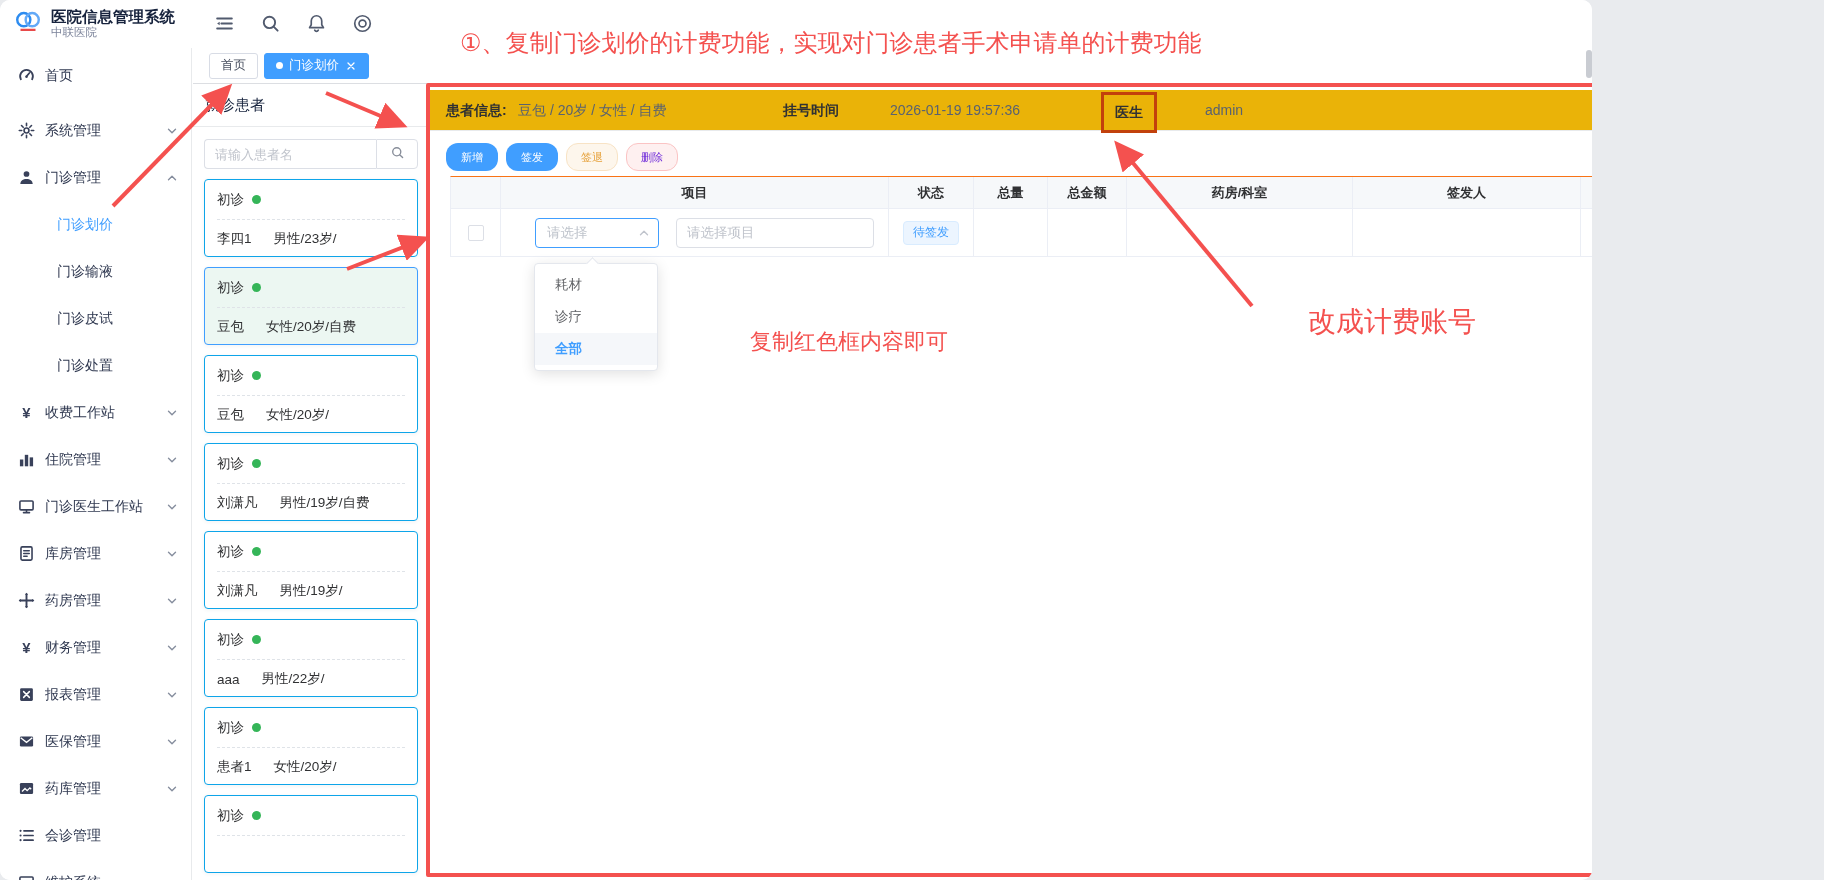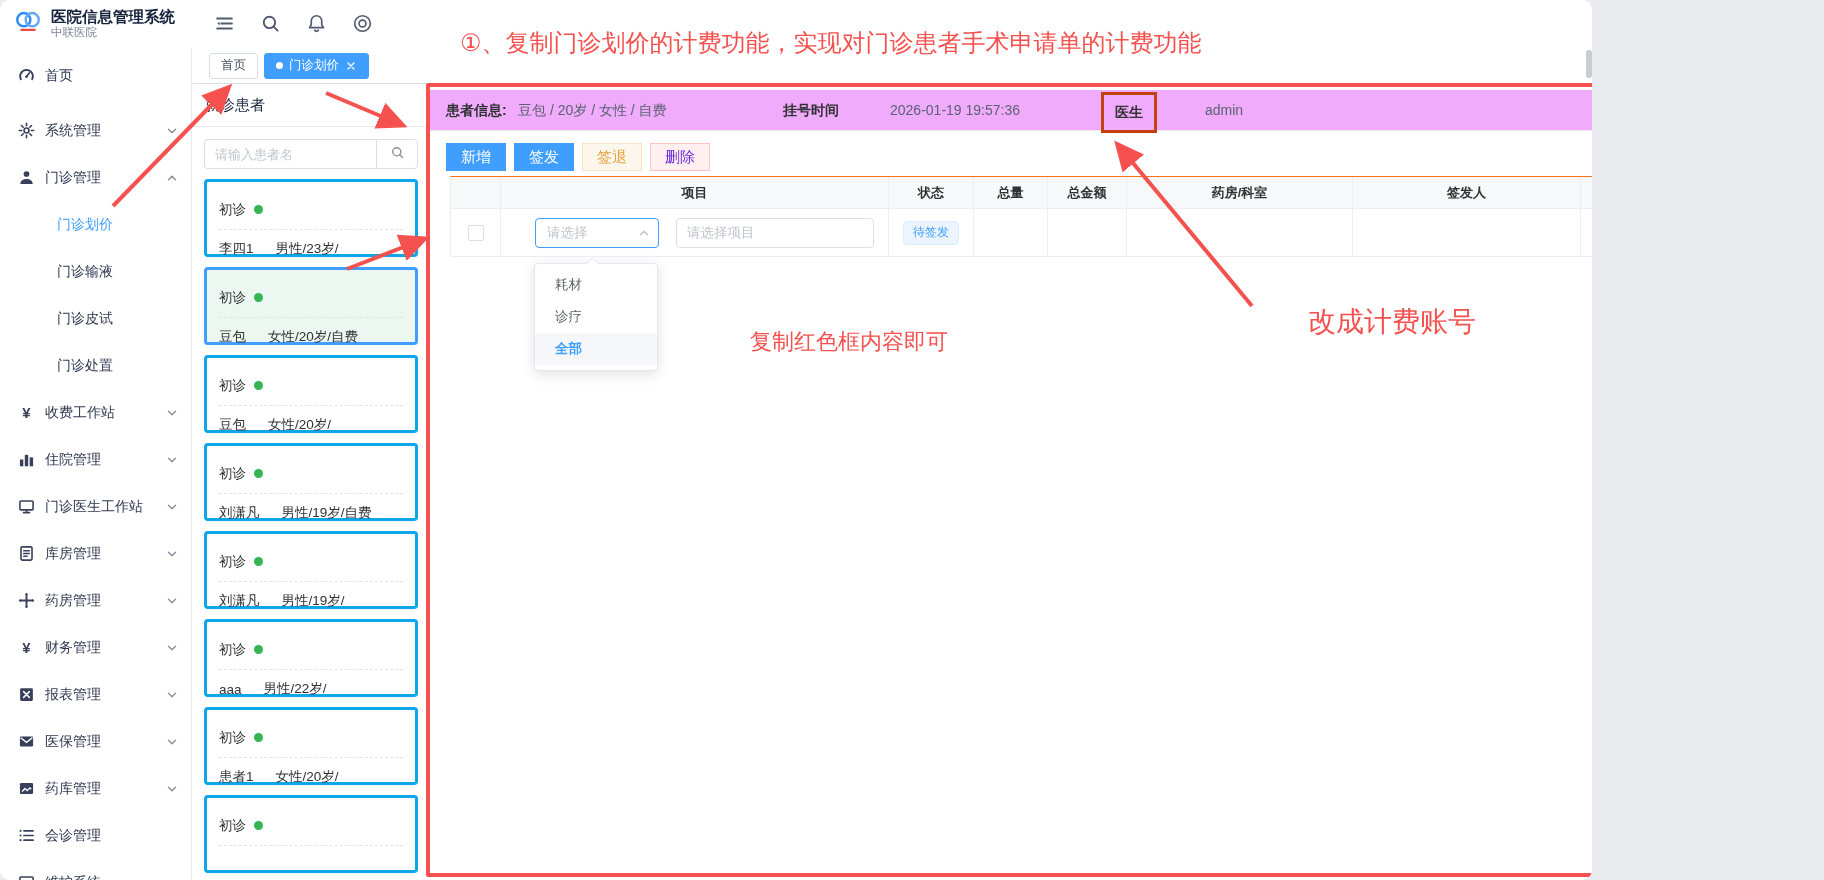--- a/index.html
+++ b/index.html
@@ -45,39 +45,39 @@
   
   .ppanel{position:absolute;left:193px;top:84px;width:235px;bottom:0;background:#fff;overflow:hidden;}
   .ptitle{height:42px;line-height:42px;padding-left:12px;font-size:15px;color:#17233d;border-bottom:1px solid #e8eaec;}
   .psearch{margin:12px 10px 0 11px;height:30px;display:flex;}
   .psearch input{flex:1;min-width:0;border:1px solid #dcdfe6;border-right:none;border-radius:4px 0 0 4px;
                  padding:0 10px;font-size:13px;color:#606266;outline:none;font-family:inherit;background:#fff;}
   .psearch input::placeholder{color:#c0c4cc;}
   .psearch button{width:42px;border:1px solid #dcdfe6;border-radius:0 4px 4px 0;background:#fff;cursor:pointer;
                   display:flex;align-items:center;justify-content:center;color:#878d99;}
   .psearch button svg{width:15px;height:15px;}
-  .pcard{margin:10px 10px 0 11px;height:78px;border:3px solid #0ea5e9;border-radius:4px;background:#fff;
-         box-shadow:0 1px 4px rgba(31,45,61,.06);padding:8px 12px;box-sizing:border-box;cursor:pointer;}
+  .pcard{margin:10px 10px 0 11px;height:78px;border:1px solid #0ea5e9;border-radius:4px;background:#fff;
+         box-shadow:0 1px 4px rgba(31,45,61,.06);padding:0 12px;box-sizing:border-box;cursor:pointer;}
   .pcard .row1{height:39px;display:flex;align-items:center;gap:8px;font-size:13.5px;color:#303133;
                border-bottom:1px dashed #dfe3e8;}
   .gdot{width:9px;height:9px;border-radius:50%;background:#35b558;}
   .pcard .row2{height:38px;display:flex;align-items:center;gap:22px;font-size:13.5px;color:#303133;}
   .pcard.selected{border-color:#409eff;background:#ecf7f2;}
 
   
   .main{position:absolute;left:428px;top:84px;width:1392px;height:793px;background:#fff;}
-  .infobar{position:absolute;left:2px;top:6px;width:1386px;height:40px;background:#f0abfc;
+  .infobar{position:absolute;left:2px;top:6px;width:1386px;height:40px;background:#eab308;
            border-bottom:1px solid #e8eaec;font-size:14px;}
   .infobar .it{position:absolute;top:0;line-height:40px;white-space:nowrap;}
   .lbl{font-weight:bold;color:#303133;}
   .val{color:#5a6270;}
   .docbox{position:absolute;left:671px;top:2px;width:50px;height:35px;border:3px solid #c2410c;
           display:flex;align-items:center;justify-content:center;font-weight:bold;color:#303133;box-sizing:content-box;}
   .toolbar{position:absolute;left:18px;top:59px;display:flex;gap:8px;}
-  .btn{height:28px;padding:0 14px;border-radius:0;font-size:15px;display:flex;align-items:center;
+  .btn{height:28px;padding:0 14px;border-radius:12px;font-size:11px;display:flex;align-items:center;
        border:1px solid transparent;cursor:pointer;font-family:inherit;}
   .btn.solid{background:#409eff;color:#fff;}
   .btn.warn{background:#fdf6ec;color:#e6a23c;border-color:#f8e3c5;}
   .btn.danger{background:#fef0f0;color:#6d28d9;border-color:#fbc4c4;}
 
   .table{position:absolute;left:22px;top:92px;width:1350px;border-top:1px solid #f97316;border-left:1px solid #ebeef5;font-size:13px;}
   .tr{display:flex;}
   .th,.td{box-sizing:border-box;border-right:1px solid #ebeef5;border-bottom:1px solid #ebeef5;flex:none;}
   .th{height:32px;background:#f6f8fa;font-weight:bold;color:#303133;display:flex;align-items:center;justify-content:center;}
   .td{height:48px;display:flex;align-items:center;}

